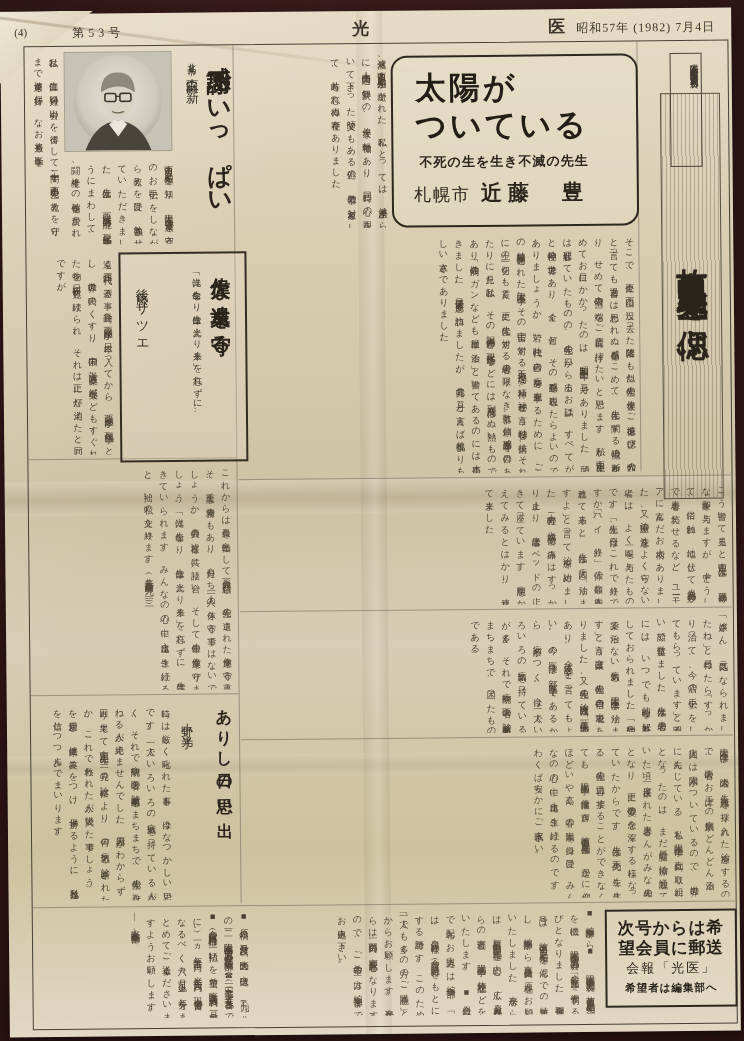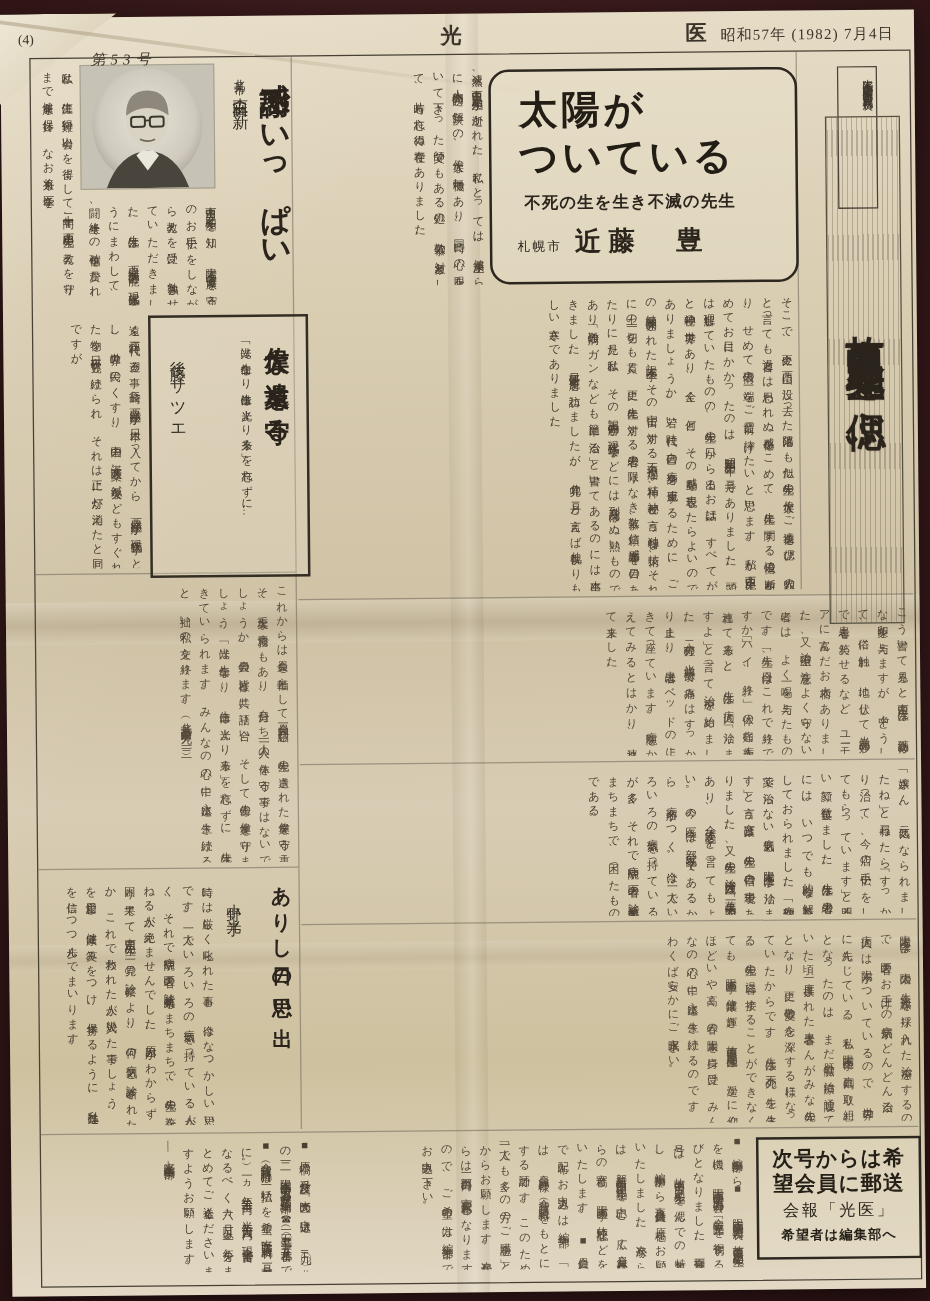--- a/index.html
+++ b/index.html
@@ -29,21 +29,21 @@
     background:linear-gradient(180deg,rgba(255,255,255,.12),rgba(92,74,52,.12) 60%,rgba(255,255,255,.07));opacity:.7;}
   .crease.v1{left:356px;top:0;width:26px;height:100%;
     background:linear-gradient(90deg,rgba(92,74,52,.10),rgba(255,255,255,.14) 55%,rgba(92,74,52,.12));opacity:.8;}
   .crease.d1{left:-40px;top:30px;width:480px;height:3px;transform:rotate(8deg);
     background:linear-gradient(90deg,rgba(120,100,70,.35),rgba(120,100,70,0));}
 
   
   .hdr{position:absolute;left:0;top:6px;width:100%;height:24px;font-size:12px;color:#3c352b;}
   .hdr span{position:absolute;white-space:nowrap;}
   .hdr .pnum{left:14px;top:6px;font-size:11px;}
-  .hdr .issue{left:72px;top:20px;letter-spacing:4px;font-style:italic;}
+  .hdr .issue{left:72px;top:5px;letter-spacing:4px;}
   .hdr .mast1{left:352px;top:0;font-size:17px;font-weight:bold;letter-spacing:2px;}
   .hdr .mast2{left:548px;top:0;font-size:17px;font-weight:bold;}
   .hdr .date{right:16px;top:5px;letter-spacing:1px;}
 
   
   .frame{position:absolute;left:23px;top:32px;width:703px;height:982px;
     border:1.5px solid #474135;}
   .frame *{position:absolute;}
   .band{writing-mode:vertical-rl;font-size:9px;line-height:15.5px;letter-spacing:1.2px;
     color:#493f31;overflow:hidden;text-align:justify;}
@@ -65,21 +65,21 @@
     background:transparent;}
 
   
   .hl-box{left:366px;top:12px;width:243px;height:168px;border:2.5px solid #2d281f;
     border-radius:16px;background:rgba(236,228,210,.35);}
   .hl-title{left:22px;top:12px;font-family:"Liberation Sans",sans-serif;
     font-weight:bold;font-size:31px;line-height:38px;letter-spacing:3px;color:#221d15;white-space:nowrap;}
   .hl-sub{left:26px;top:96px;font-family:"Liberation Sans",sans-serif;font-weight:bold;
     font-size:13px;letter-spacing:1px;color:#2b251c;white-space:nowrap;}
   .hl-by{left:20px;top:122px;white-space:nowrap;color:#2b251c;}
-  .hl-by .city{font-size:10px;letter-spacing:2px;}
+  .hl-by .city{font-size:17px;letter-spacing:2px;}
   .hl-by .name{font-size:21px;font-weight:bold;letter-spacing:6px;margin-left:6px;}
 
   
   .l-headline{left:180px;top:2px;width:30px;height:198px;writing-mode:vertical-rl;
     font-size:24px;font-weight:bold;letter-spacing:3px;color:#2a241c;}
   .l-byline{left:154px;top:10px;width:22px;height:188px;writing-mode:vertical-rl;
     font-size:13px;letter-spacing:3px;color:#332d24;}
   .l-byline .small{font-size:9px;letter-spacing:2px;}
   .photo{left:40px;top:6px;width:106px;height:98px;background:#c9c5ba;
     box-shadow:0 0 0 1px rgba(80,74,62,.4);overflow:hidden;}

